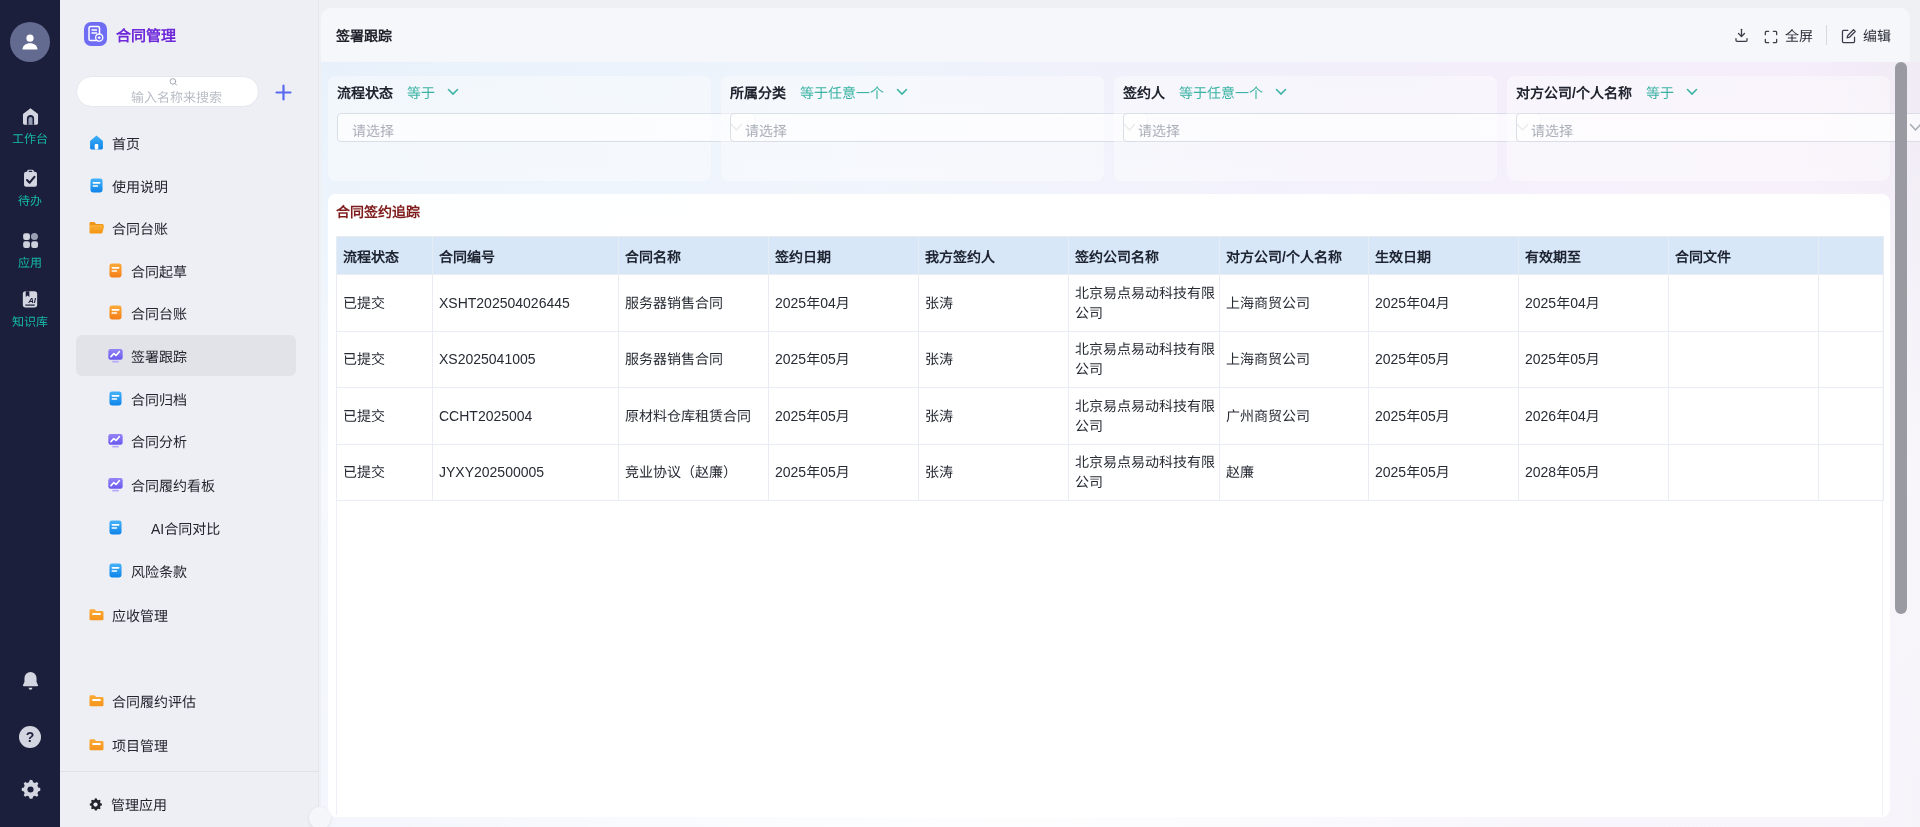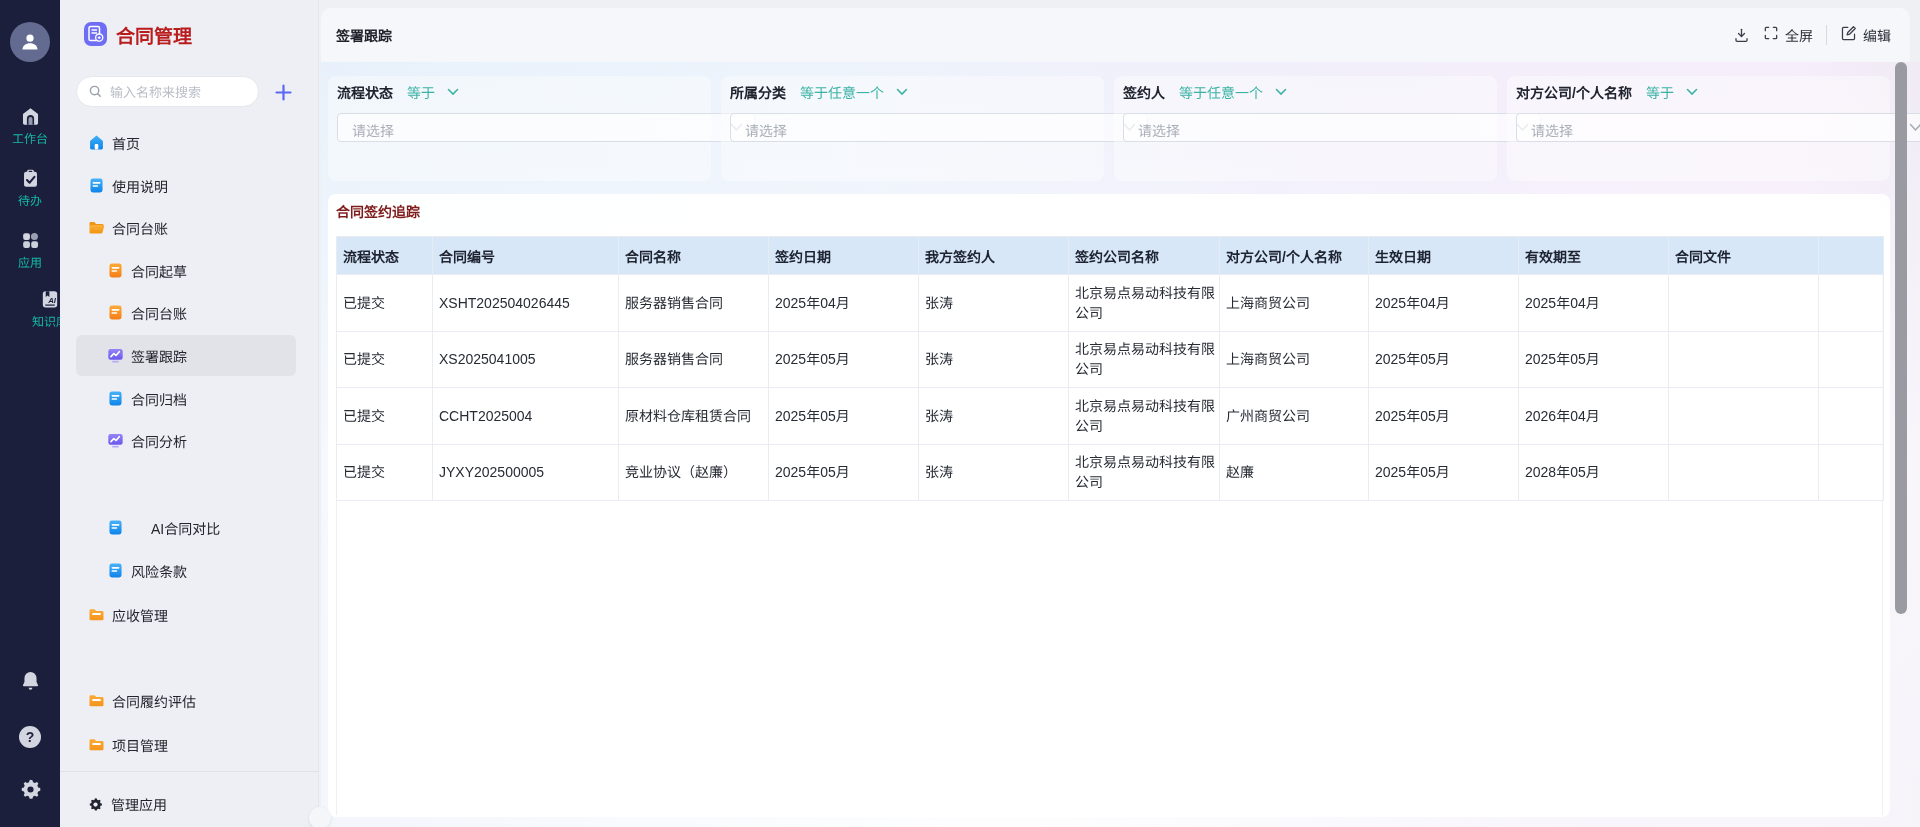--- a/index.html
+++ b/index.html
@@ -12,38 +12,38 @@
 .avatar { position:absolute; left:10px; top:22px; width:40px; height:40px; border-radius:50%; background:#636b90; }
 .avatar svg { position:absolute; left:8px; top:8px; }
 .ritem { position:absolute; left:0; width:60px; text-align:center; color:#14b8a6; font-size:12px; }
 .ritem svg { display:block; margin:0 auto 2px; }
 .rbot { position:absolute; left:0; width:60px; text-align:center; }
 
 
 .sidebar { position:absolute; left:60px; top:0; width:259px; height:827px; background:#edeff4; border-right:1px solid #e4e6ec; }
 .sb-head { position:absolute; left:24px; top:22px; height:24px; display:flex; align-items:center; }
 .appicon { width:23px; height:24px; border-radius:7px; background:#6f6df4; position:relative; margin-right:9px; }
-.sb-title { font-size:19px; font-weight:bold; color:#b91c1c; }
-.search-pill { position:absolute; left:16px; top:76px; width:183px; height:31px; border-radius:16px; background:#fff; border:1px solid #e5e7ed; display:flex; align-items:center; padding-left:11px; }
+.sb-title { font-size:15px; font-weight:bold; color:#6d28d9; }
+.search-pill { position:absolute; left:16px; top:76px; width:183px; height:31px; border-radius:16px; background:#fff; border:1px solid #e5e7ed; display:flex; align-items:center; padding-left:11px;flex-direction:column; }
 .search-pill span { color:#b9bdc6; font-size:13px; margin-left:7px; }
 .plus { position:absolute; left:215px; top:84px; }
 .nav-item { position:absolute; left:16px; width:220px; height:41px; display:flex; align-items:center; font-size:14px; color:#24262f; border-radius:6px; }
 .nav-item .ic { width:17px; height:17px; margin-right:7px; flex:0 0 auto; }
 .nav-item.lvl1 { padding-left:12px; }
 .nav-item.lvl2 { padding-left:31px; }
 .nav-item.sel { background:#e2e3e9; }
 .sb-foot-line { position:absolute; left:0; top:771px; width:259px; border-top:1px solid #e0e2e8; }
 .sb-foot { position:absolute; left:28px; top:794px; display:flex; align-items:center; font-size:14px; color:#1e2028; }
 .knob { position:absolute; left:309px; top:807px; width:22px; height:22px; border-radius:50%; background:#f5f6f9; box-shadow:0 1px 3px rgba(60,70,90,.14); }
 
 
 .topbar { position:absolute; left:321px; top:8px; width:1589px; height:54px; background:#f6f7fa; border-radius:10px 10px 0 0; }
 .tb-title { position:absolute; left:15px; top:17px; font-size:14px; font-weight:bold; color:#20222b; }
 .tb-actions { position:absolute; right:19px; top:0; height:54px; display:flex; align-items:center; color:#2e323c; font-size:14px; }
-.tb-actions .grp { display:flex; align-items:flex-start; }
+.tb-actions .grp { display:flex; align-items:flex-end; }
 .tb-sep { width:1px; height:20px; background:#d6d8df; margin:0 13px; }
 
 .content { position:absolute; left:321px; top:62px; width:1599px; height:765px;
   background:
    radial-gradient(900px 420px at 42% 95%, rgba(255,255,255,.9) 0%, rgba(255,255,255,0) 70%),
    linear-gradient(180deg, rgba(255,255,255,.18) 0%, rgba(252,252,254,.72) 52%, rgba(250,250,253,.7) 100%),
    linear-gradient(90deg, #e3eefa 0%, #e9f1fb 30%, #efeaf9 68%, #f5eafa 92%, #ece6f2 100%);
 }
 
 
@@ -95,21 +95,21 @@
   </div>
   <div class="ritem" style="top:230px;">
     <svg width="21" height="21" viewBox="0 0 24 24">
         <rect x="3.6" y="3.6" width="7.8" height="7.8" rx="2.5" fill="#d3d6e0"></rect>
         <circle cx="16.5" cy="7.5" r="4" fill="#9aa0b3"></circle>
         <rect x="3.6" y="12.8" width="7.8" height="7.8" rx="2.5" fill="#cdd1dc"></rect>
         <rect x="12.8" y="12.8" width="7.8" height="7.8" rx="2.5" fill="#cdd1dc"></rect>
       </svg>
     <span>应用</span>
   </div>
-  <div class="ritem" style="top:289px;margin-left:20px;">
+  <div class="ritem" style="top:289px;">
     <svg width="22" height="21" viewBox="0 0 24 24">
         <rect x="3.8" y="2.6" width="16.4" height="18.6" rx="3.2" fill="#d3d6e0"></rect>
         <path d="M7.1 2.6h4.2V9.2L9.2 7.4 7.1 9.2z" fill="#1c1f3b"></path>
         <text x="14.4" y="15.8" font-size="9" font-style="italic" font-weight="bold" text-anchor="middle" fill="#1c1f3b" font-family="Liberation Sans,sans-serif">AI</text>
         <path d="M6.6 18.4h10.8" stroke="#1c1f3b" stroke-width="1.4"></path>
       </svg>
     <span>知识库</span>
   </div>
   <div class="rbot" style="top:668px;">
     <svg width="23" height="25" viewBox="0 0 24 24" fill="#d3d6e0">
@@ -251,20 +251,34 @@
           <linearGradient id="gpm" x1="0" y1="0" x2="0" y2="1">
             <stop offset="0" stop-color="#9486f7"></stop>
             <stop offset="1" stop-color="#6a58ee"></stop>
           </linearGradient>
         </defs>
         <rect x="1.4" y="2" width="15.2" height="11.6" rx="2.4" fill="url(#gpm)"></rect>
         <path d="M4.2 10.2 7.2 6.9l2.4 2 3.4-3.9" fill="none" stroke="#fff" stroke-width="1.7" stroke-linecap="round" stroke-linejoin="round"></path>
         <rect x="5.4" y="14.6" width="7.2" height="1.9" rx="0.95" fill="#b6aaf9"></rect>
       </svg>
       <span>合同分析</span>
+    </div>
+  <div class="nav-item lvl2" style="top:464px;">
+      <svg class="ic" viewBox="0 0 18 18">
+        <defs>
+          <linearGradient id="gpm" x1="0" y1="0" x2="0" y2="1">
+            <stop offset="0" stop-color="#9486f7"></stop>
+            <stop offset="1" stop-color="#6a58ee"></stop>
+          </linearGradient>
+        </defs>
+        <rect x="1.4" y="2" width="15.2" height="11.6" rx="2.4" fill="url(#gpm)"></rect>
+        <path d="M4.2 10.2 7.2 6.9l2.4 2 3.4-3.9" fill="none" stroke="#fff" stroke-width="1.7" stroke-linecap="round" stroke-linejoin="round"></path>
+        <rect x="5.4" y="14.6" width="7.2" height="1.9" rx="0.95" fill="#b6aaf9"></rect>
+      </svg>
+      <span>合同履约看板</span>
     </div>
   <div class="nav-item lvl2" style="top:507px;gap:20px;">
       <svg class="ic" viewBox="0 0 18 18">
         <defs>
           <linearGradient id="gbd" x1="0" y1="0" x2="0" y2="1">
             <stop offset="0" stop-color="#47b2f8"></stop>
             <stop offset="1" stop-color="#0d84ea"></stop>
           </linearGradient>
         </defs>
         <rect x="2.6" y="1.6" width="12.8" height="14.8" rx="2.6" fill="url(#gbd)"></rect>

